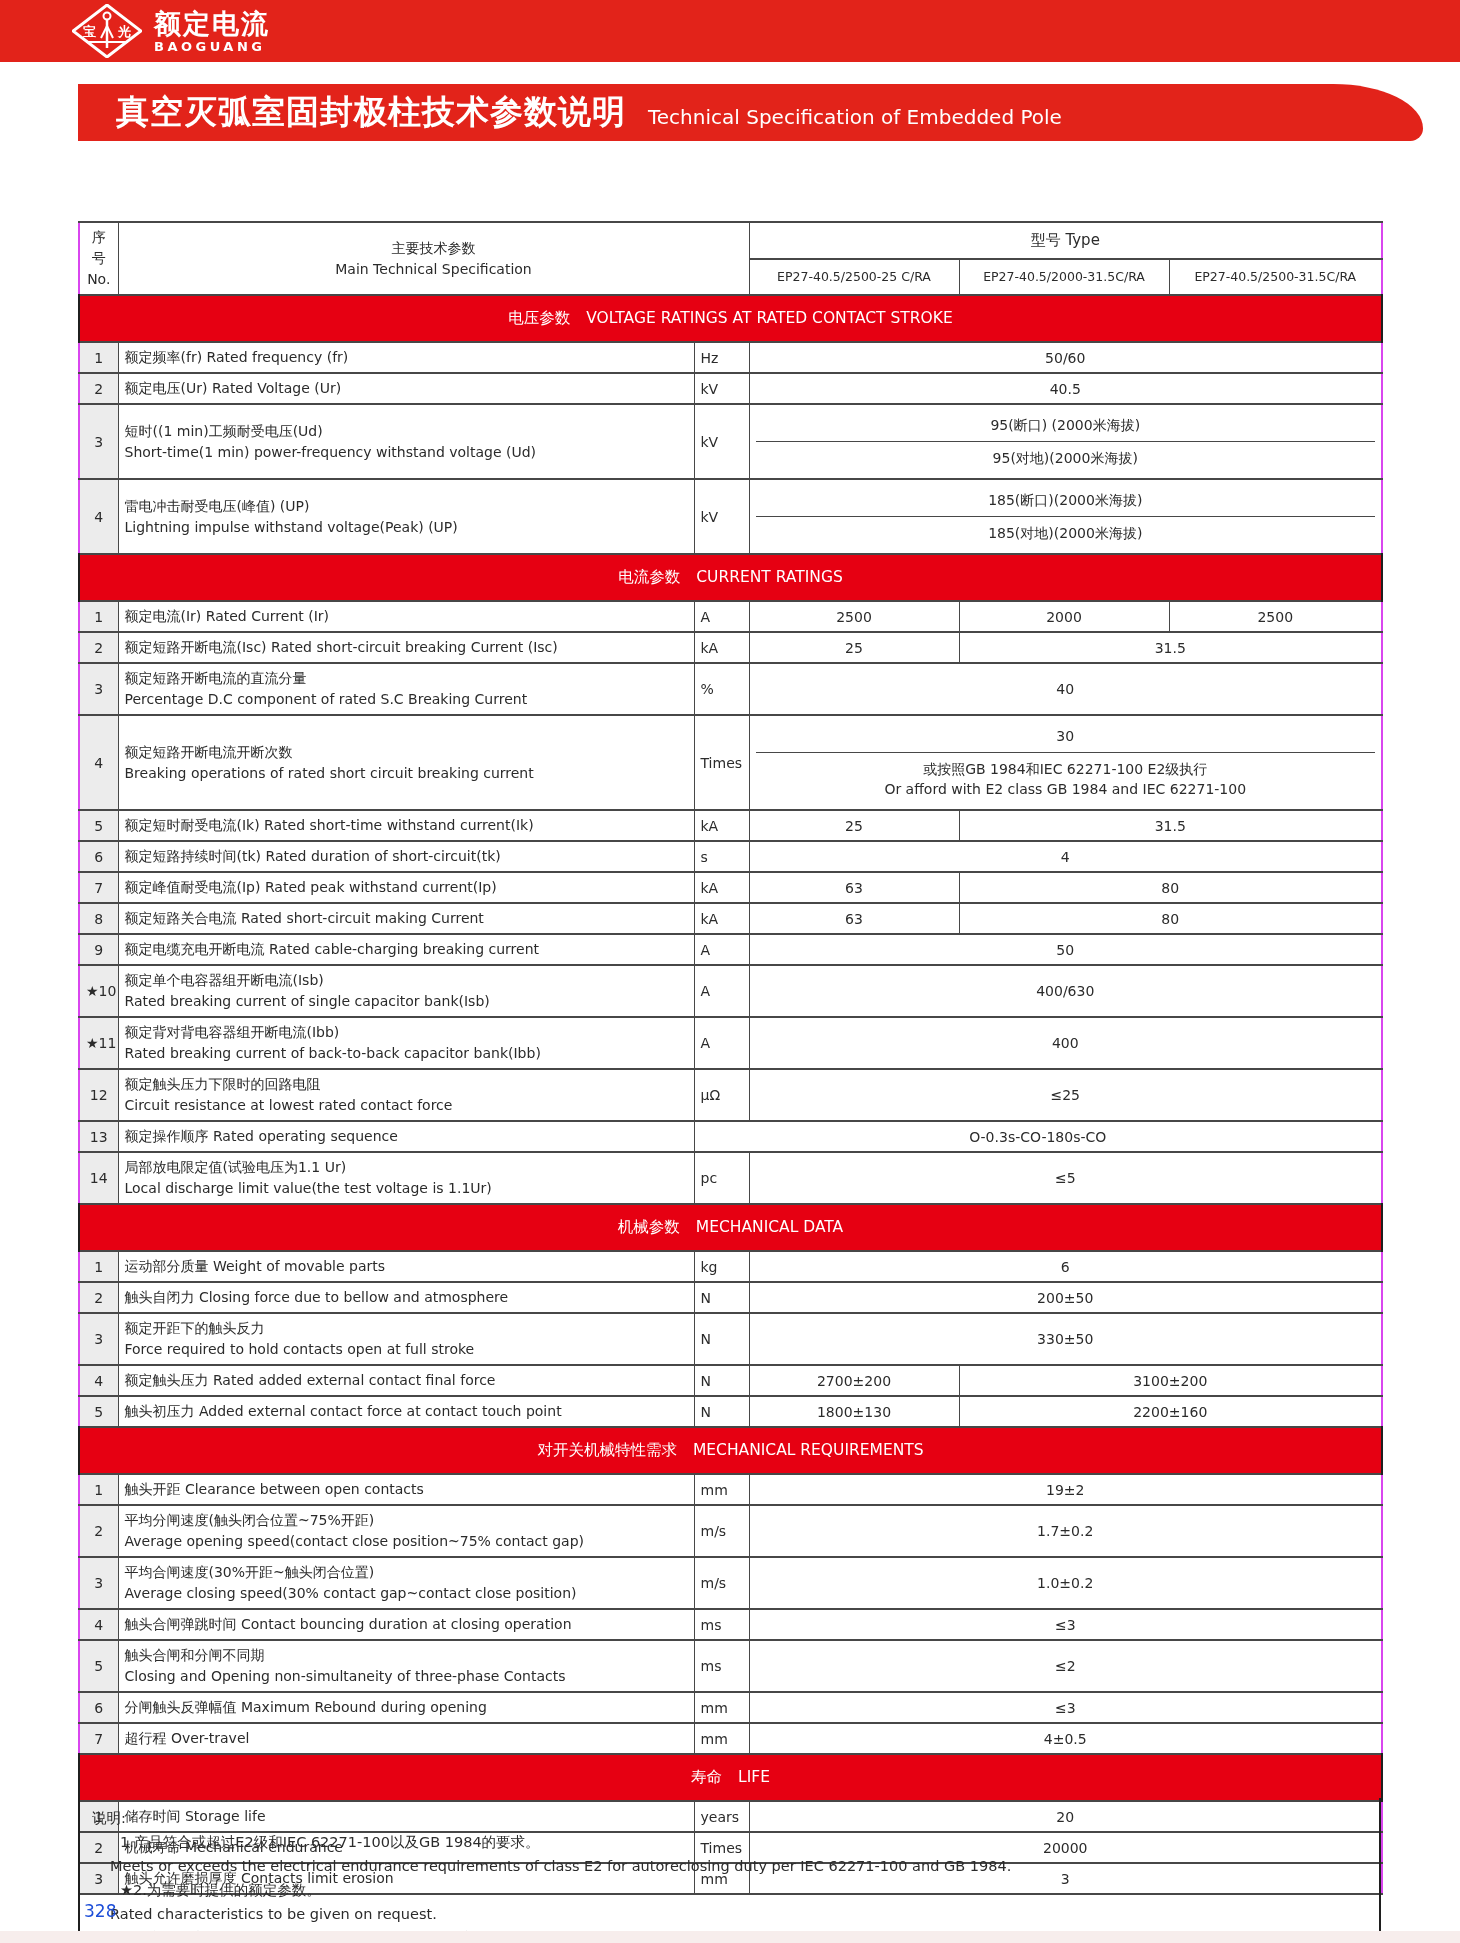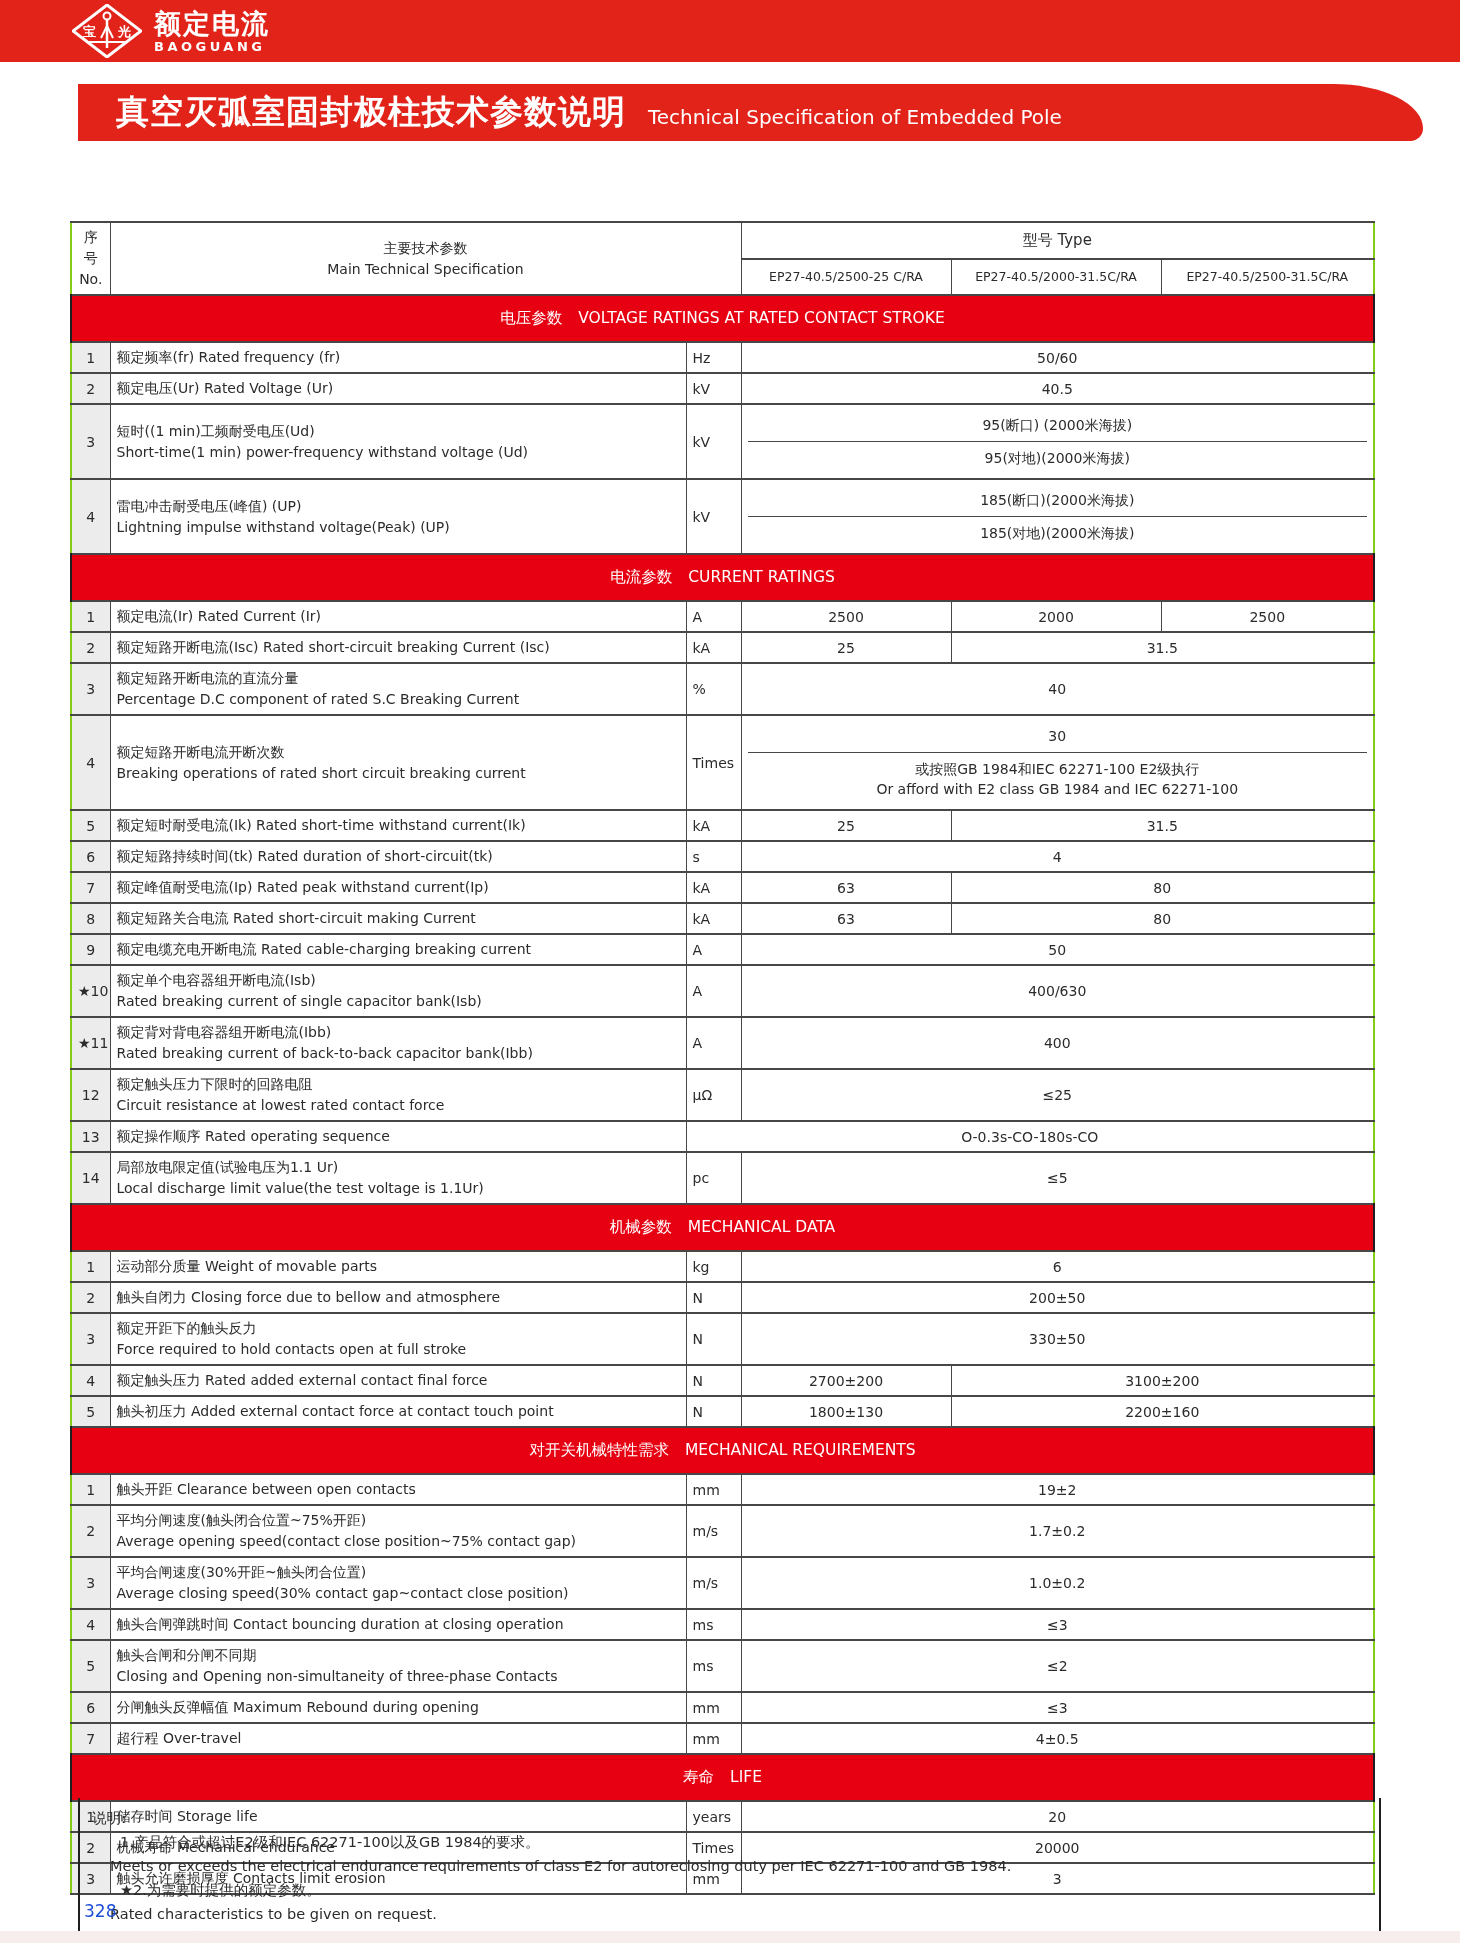--- a/index.html
+++ b/index.html
@@ -23,23 +23,23 @@
     position:absolute;top:84px;left:78px;width:1345px;height:57px;
     background:#e2231a;
     border-top-right-radius:115px 57px;
     border-bottom-right-radius:16px;
     display:flex;align-items:center;
   }
   .banner-zh{color:#fff;font-size:33px;font-weight:bold;margin-left:38px;letter-spacing:1px;}
   .banner-en{color:#fff;font-size:20px;margin-left:22px;padding-top:8px;}
   
   .spec-table{
-    position:absolute;top:221px;left:70px;width:1303px;
+    position:absolute;top:221px;left:78px;width:1303px;
     border-collapse:collapse;table-layout:fixed;
-    border:2px solid #84cc16;
+    border:2px solid #d946ef;
     font-size:14px;color:#2b2b2b;
   }
   .spec-table td,.spec-table th{
     border:1px solid #474747;
     padding:4px 6px;vertical-align:middle;
     font-weight:normal;line-height:20px;
   }
   .spec-table tr{border-top:2px solid #474747;border-bottom:2px solid #474747;}
   thead th{text-align:center;}
   .h-no div,.h-spec div{line-height:21px;}

